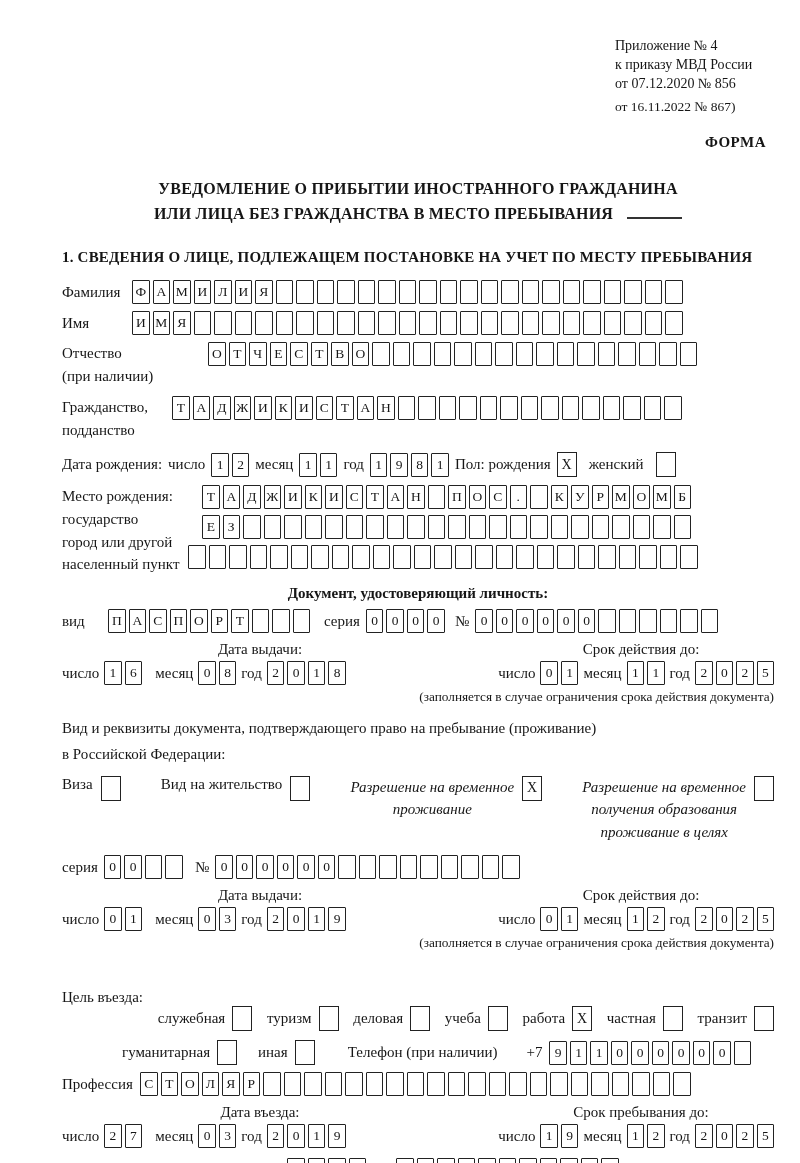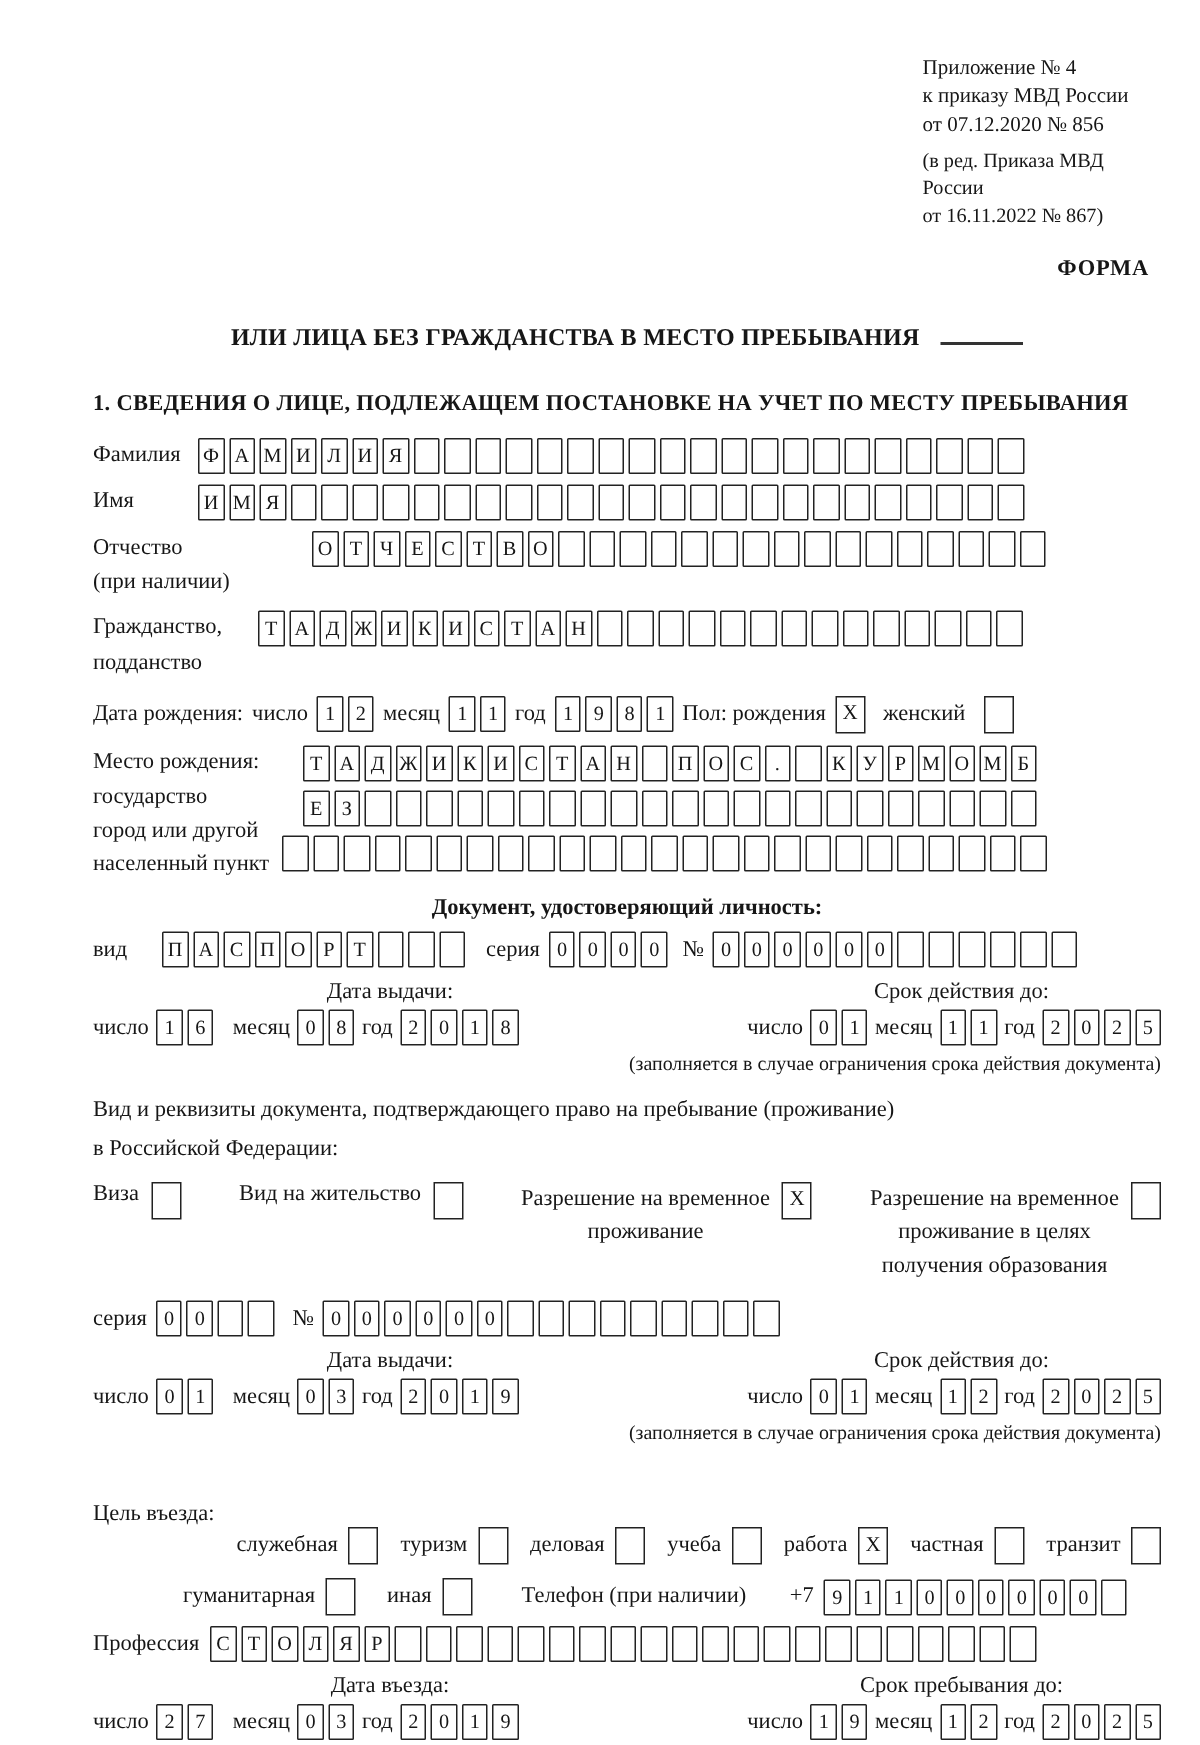--- a/index.html
+++ b/index.html
@@ -46,46 +46,46 @@
   .dlabels > span:last-child { width: 356px; text-align: center; padding-left: 90px; }
   .drow { display: flex; margin-top: 3px; align-items: center; }
   .dgroup { display: flex; align-items: center; gap: 5px; }
   .dgroup.right { margin-left: auto; }
   .note { text-align: right; font-size: 13.3px; margin-top: 4px; }
 
   .para { margin-top: 10px; line-height: 1.75; }
 
   .opts { display: flex; align-items: flex-start; margin-top: 8px; justify-content: space-between; }
   .opt { display: flex; align-items: flex-start; gap: 8px; }
-  .opt .ml { text-align: center; line-height: 1.5; }
+  .opt .ml { text-align: center; line-height: 1.5; font-style: italic; }
 
   .purpose { display: flex; align-items: center; margin-top: 12px; justify-content: space-between; }
   .purpose .pair { display: flex; align-items: center; gap: 7px; margin-top: 43px; }
   .purpose2 { display: flex; align-items: center; margin-top: 9px; gap: 7px; padding-left: 60px; }
 
   .two-col { display: flex; align-items: flex-start; margin-top: 8px; }
   .cells-col { display: flex; flex-direction: column; gap: 6px; }
 </style>
 </head>
 <body>
 
 <div class="page">
 
   <div class="appendix">
     <div>Приложение № 4</div>
     <div>к приказу МВД России</div>
     <div>от 07.12.2020 № 856</div>
     <div class="amend">
-      <div>(в ред. Приказа МВД России</div>
       <div>от 16.11.2022 № 867)</div>
     </div>
   </div>
   <div class="forma">ФОРМА</div>
 
   <div class="title">
+    <div>УВЕДОМЛЕНИЕ О ПРИБЫТИИ ИНОСТРАННОГО ГРАЖДАНИНА</div>
     <div>
       <span>ИЛИ ЛИЦА БЕЗ ГРАЖДАНСТВА В МЕСТО ПРЕБЫВАНИЯ</span><span class="blank-line"></span>
     </div>
   </div>
 
   <div class="sec-heading">1. СВЕДЕНИЯ О ЛИЦЕ, ПОДЛЕЖАЩЕМ ПОСТАНОВКЕ НА УЧЕТ ПО МЕСТУ ПРЕБЫВАНИЯ</div>
 
   <div class="row" style="margin-top:14px">
     <span class="lbl w64">Фамилия</span>
     <span class="cells">
@@ -436,22 +436,22 @@
     <div class="opt">
       <span class="ml">
         <div>Разрешение на временное</div>
         <div>проживание</div>
       </span>
       <span class="cbox">X</span>
     </div>
     <div class="opt">
       <span class="ml">
         <div>Разрешение на временное</div>
+        <div>получения образования</div>
         <div>проживание в целях</div>
-        <div>получения образования</div>
       </span>
       <span class="cbox"></span>
     </div>
   </div>
 
   <div class="row" style="margin-top:12px">
     <span class="sm">серия</span>
     <span class="cells">
         <span class="cell">0</span>
         <span class="cell">0</span>

